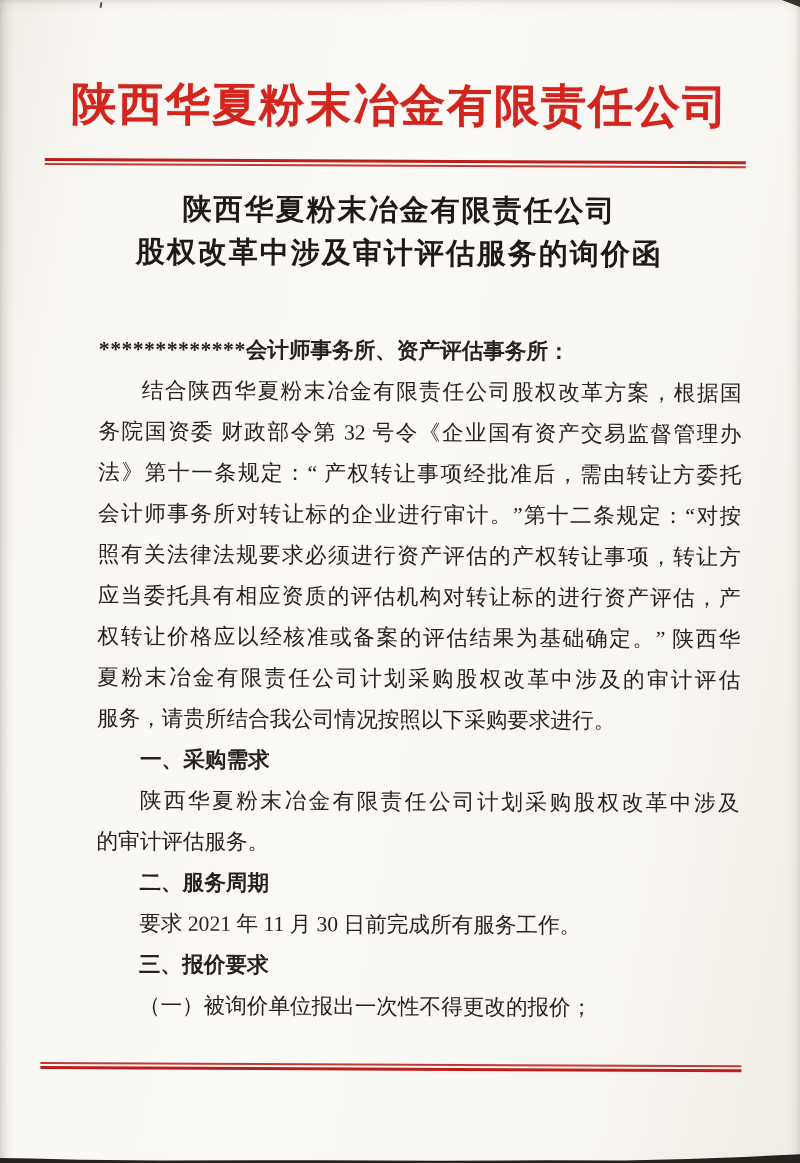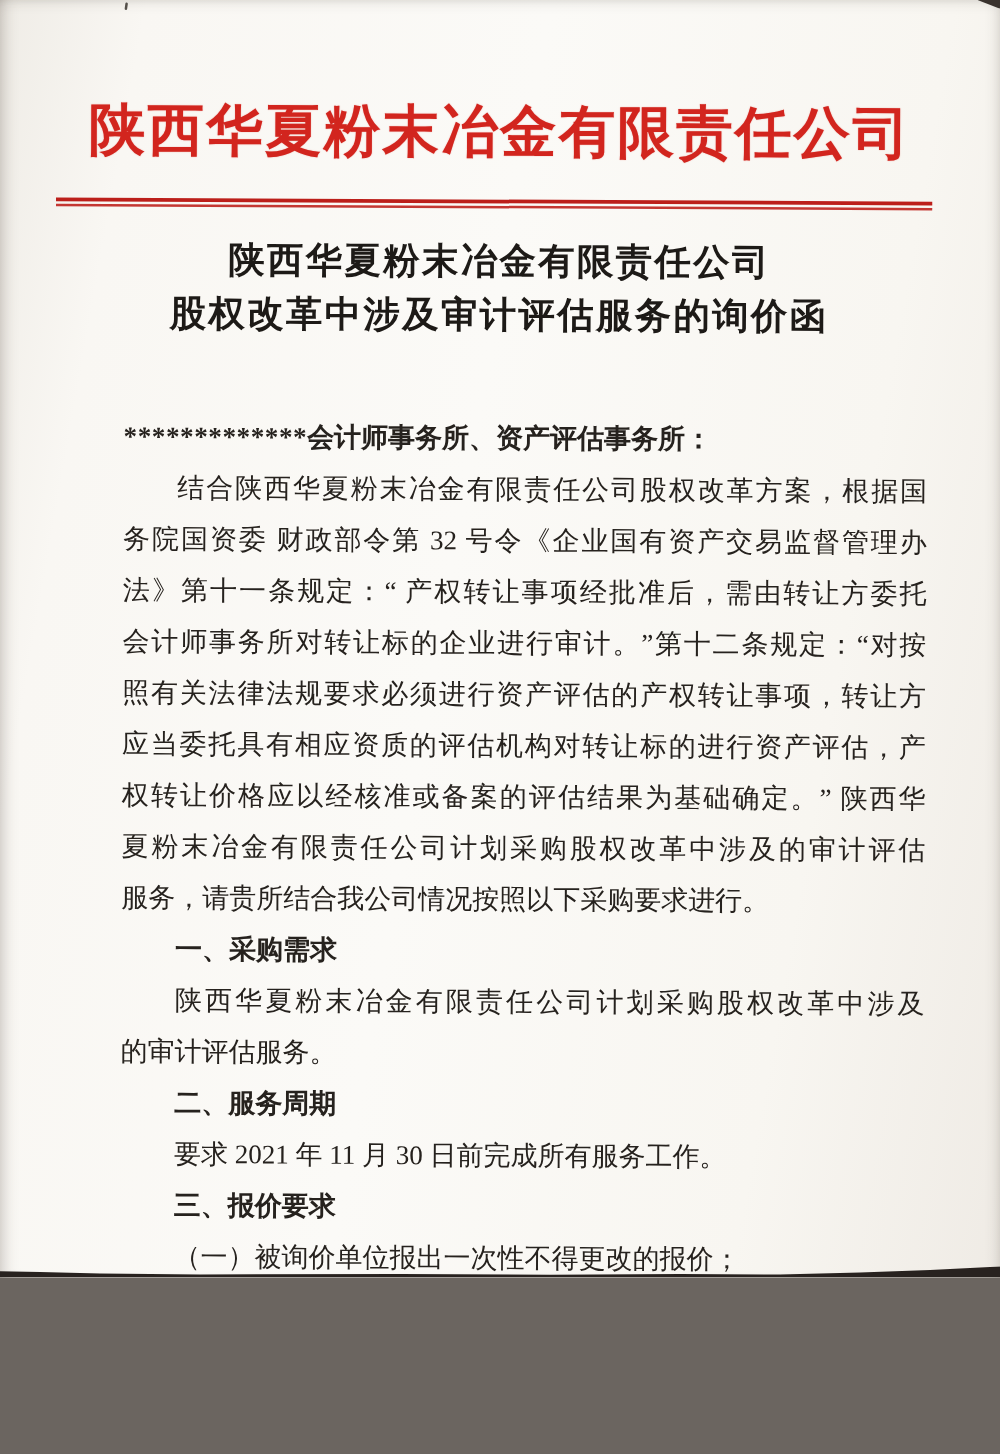--- a/index.html
+++ b/index.html
@@ -3,21 +3,21 @@
 <meta charset="utf-8">
 <style>
   html,body { margin:0; padding:0; }
   body {
     width:800px; height:1163px;
     font-family:"Liberation Serif","DejaVu Serif",serif;
     background:#6b6560;
     overflow:hidden;
   }
   .page {
-    position:relative; width:800px; height:1022px; overflow:hidden;
+    position:relative; width:800px; height:1163px; overflow:hidden;
     background:linear-gradient(100deg,#efece6 0%,#f9f7f3 12%,#fbfaf7 45%,#f8f6f1 78%,#efebe5 100%);
     box-shadow: inset 10px 0 14px -10px rgba(60,50,40,.35),
                 inset -8px 0 12px -9px rgba(60,50,40,.28),
                 inset 0 10px 14px -12px rgba(60,50,40,.2);
   }
   .content { position:absolute; inset:0; transform:rotate(0.28deg); transform-origin:60px 120px; }
 
   .letterhead {
     position:absolute; top:74px; left:0; width:100%;
     text-align:center; font-size:45px; font-weight:bold;

